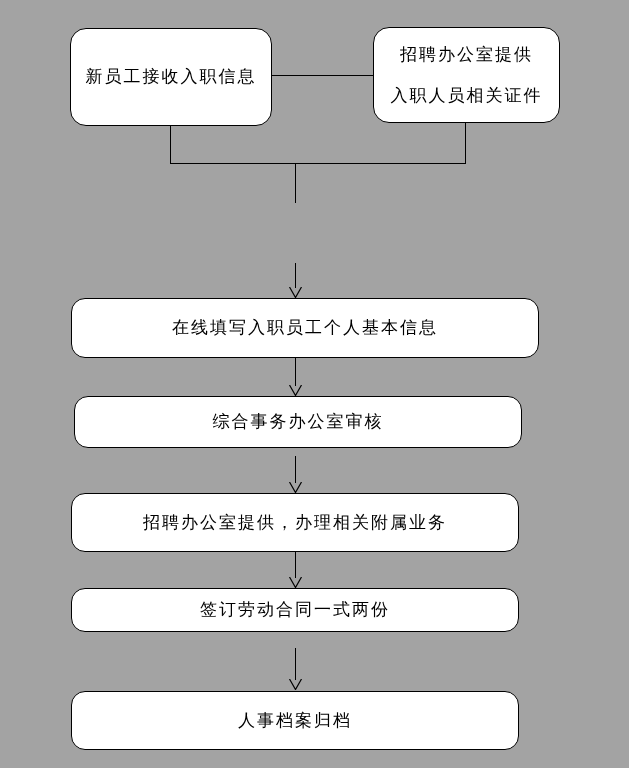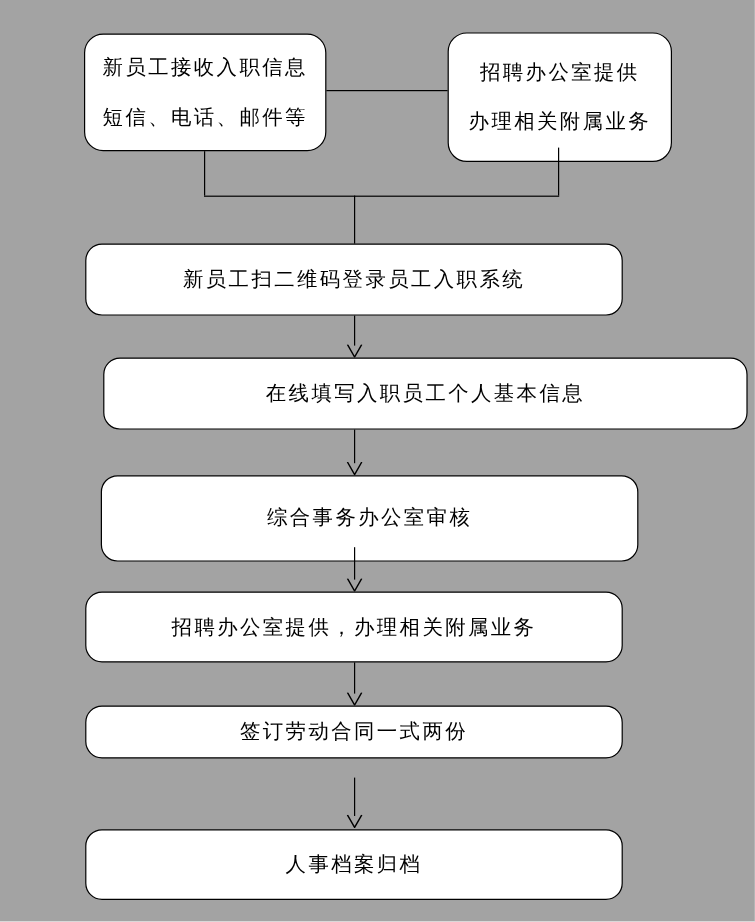--- a/index.html
+++ b/index.html
@@ -54,47 +54,43 @@
     height: 11px;
   }
 </style>
 </head>
 <body>
 
 <div class="canvas">
 
   <div class="node node-top" style="left:70px; top:28px; width:202px; height:98px;">
     <span class="tline">新员工接收入职信息</span>
-    <span class="tline">短信、电话、邮件等</span>
   </div>
 
-  <div class="node node-top" style="left:373px; top:27px; width:187px; height:108px;">
+  <div class="node node-top" style="left:373px; top:27px; width:187px; height:96px;">
     <span class="tline">招聘办公室提供</span>
-    <span class="tline">办理相关附属业务</span>
+    <span class="tline">入职人员相关证件</span>
   </div>
 
   <div class="line hline" style="left:272px; top:75px; width:101px;"></div>
 
   <div class="line vline" style="left:170px; top:126px; height:37px;"></div>
 
   <div class="line vline" style="left:465px; top:123px; height:40px;"></div>
 
   <div class="line hline" style="left:170px; top:163px; width:296px;"></div>
 
   <div class="line vline" style="left:295px; top:163px; height:40px;"></div>
 
-  <div class="node node-row" style="left:71px; top:203px; width:448px; height:60px;">
-    <span class="tline">新员工扫二维码登录员工入职系统</span>
-  </div>
 
-  <div class="node node-row" style="left:86px; top:298px; width:537px; height:60px;">
+  <div class="node node-row" style="left:71px; top:298px; width:468px; height:60px;">
     <span class="tline">在线填写入职员工个人基本信息</span>
   </div>
 
-  <div class="node node-row" style="left:84px; top:396px; width:448px; height:72px;">
+  <div class="node node-row" style="left:74px; top:396px; width:448px; height:52px;">
     <span class="tline">综合事务办公室审核</span>
   </div>
 
   <div class="node node-row" style="left:71px; top:493px; width:448px; height:59px;">
     <span class="tline">招聘办公室提供，办理相关附属业务</span>
   </div>
 
   <div class="node node-row" style="left:71px; top:588px; width:448px; height:44px;">
     <span class="tline">签订劳动合同一式两份</span>
   </div>

